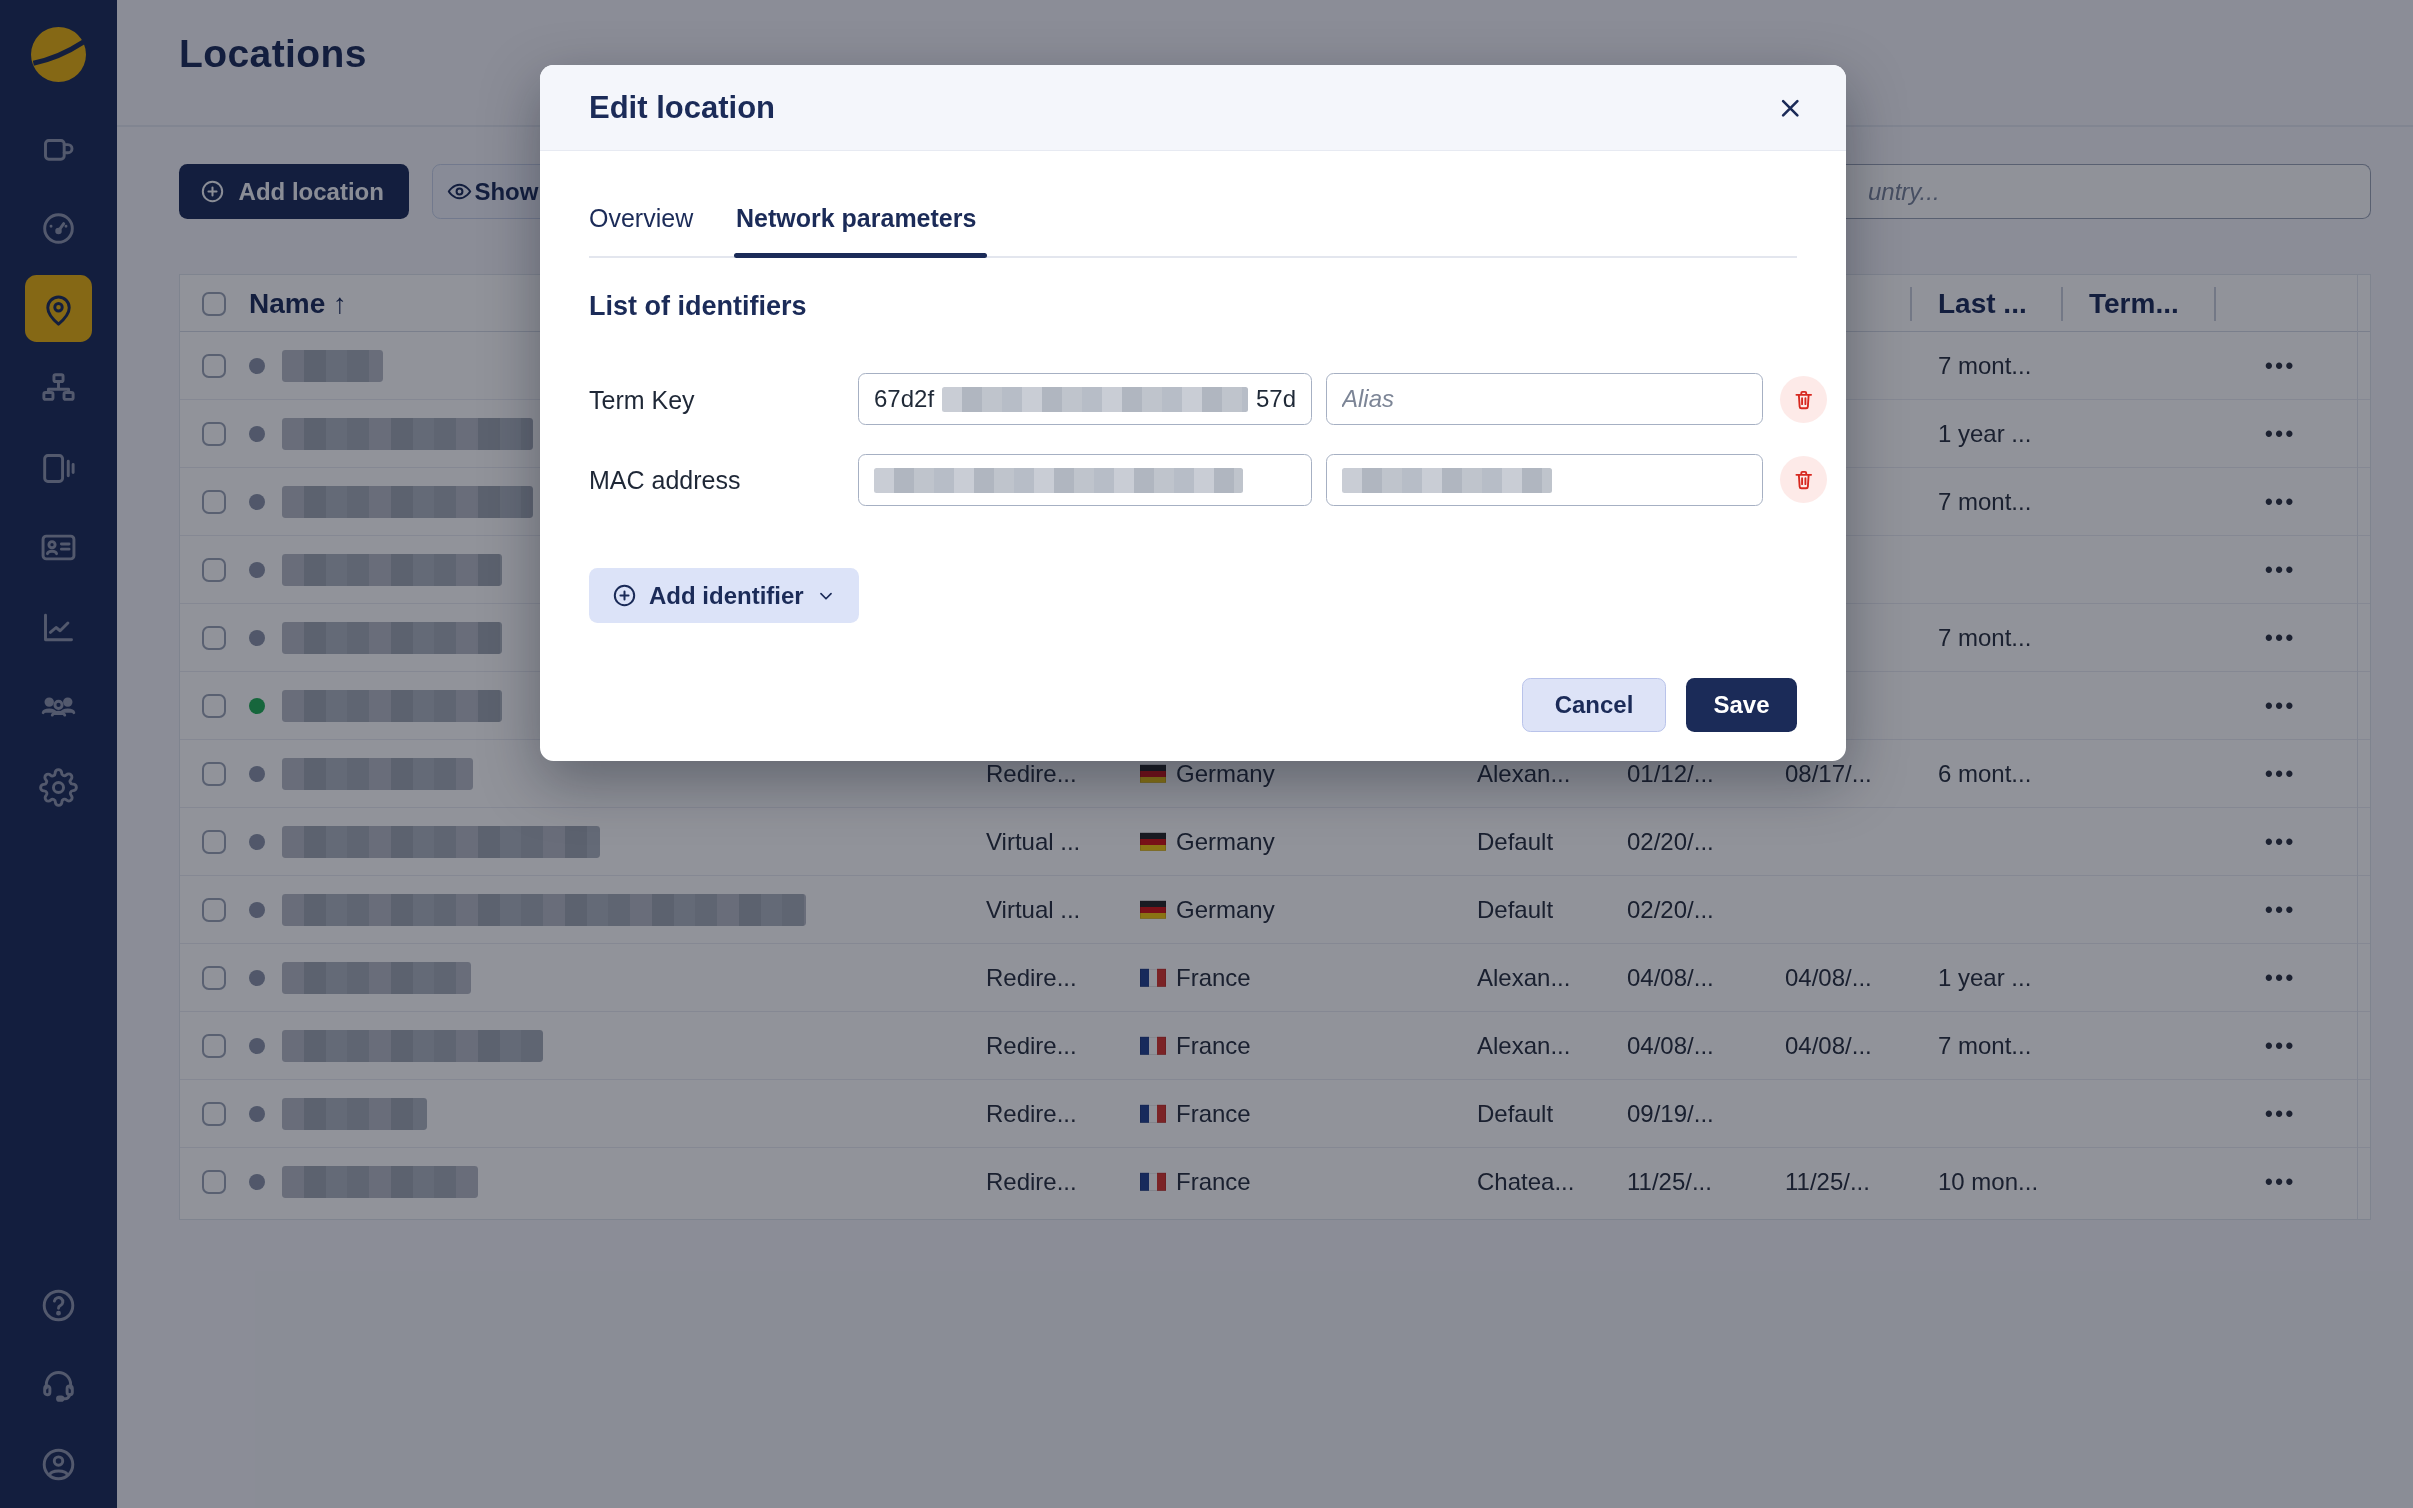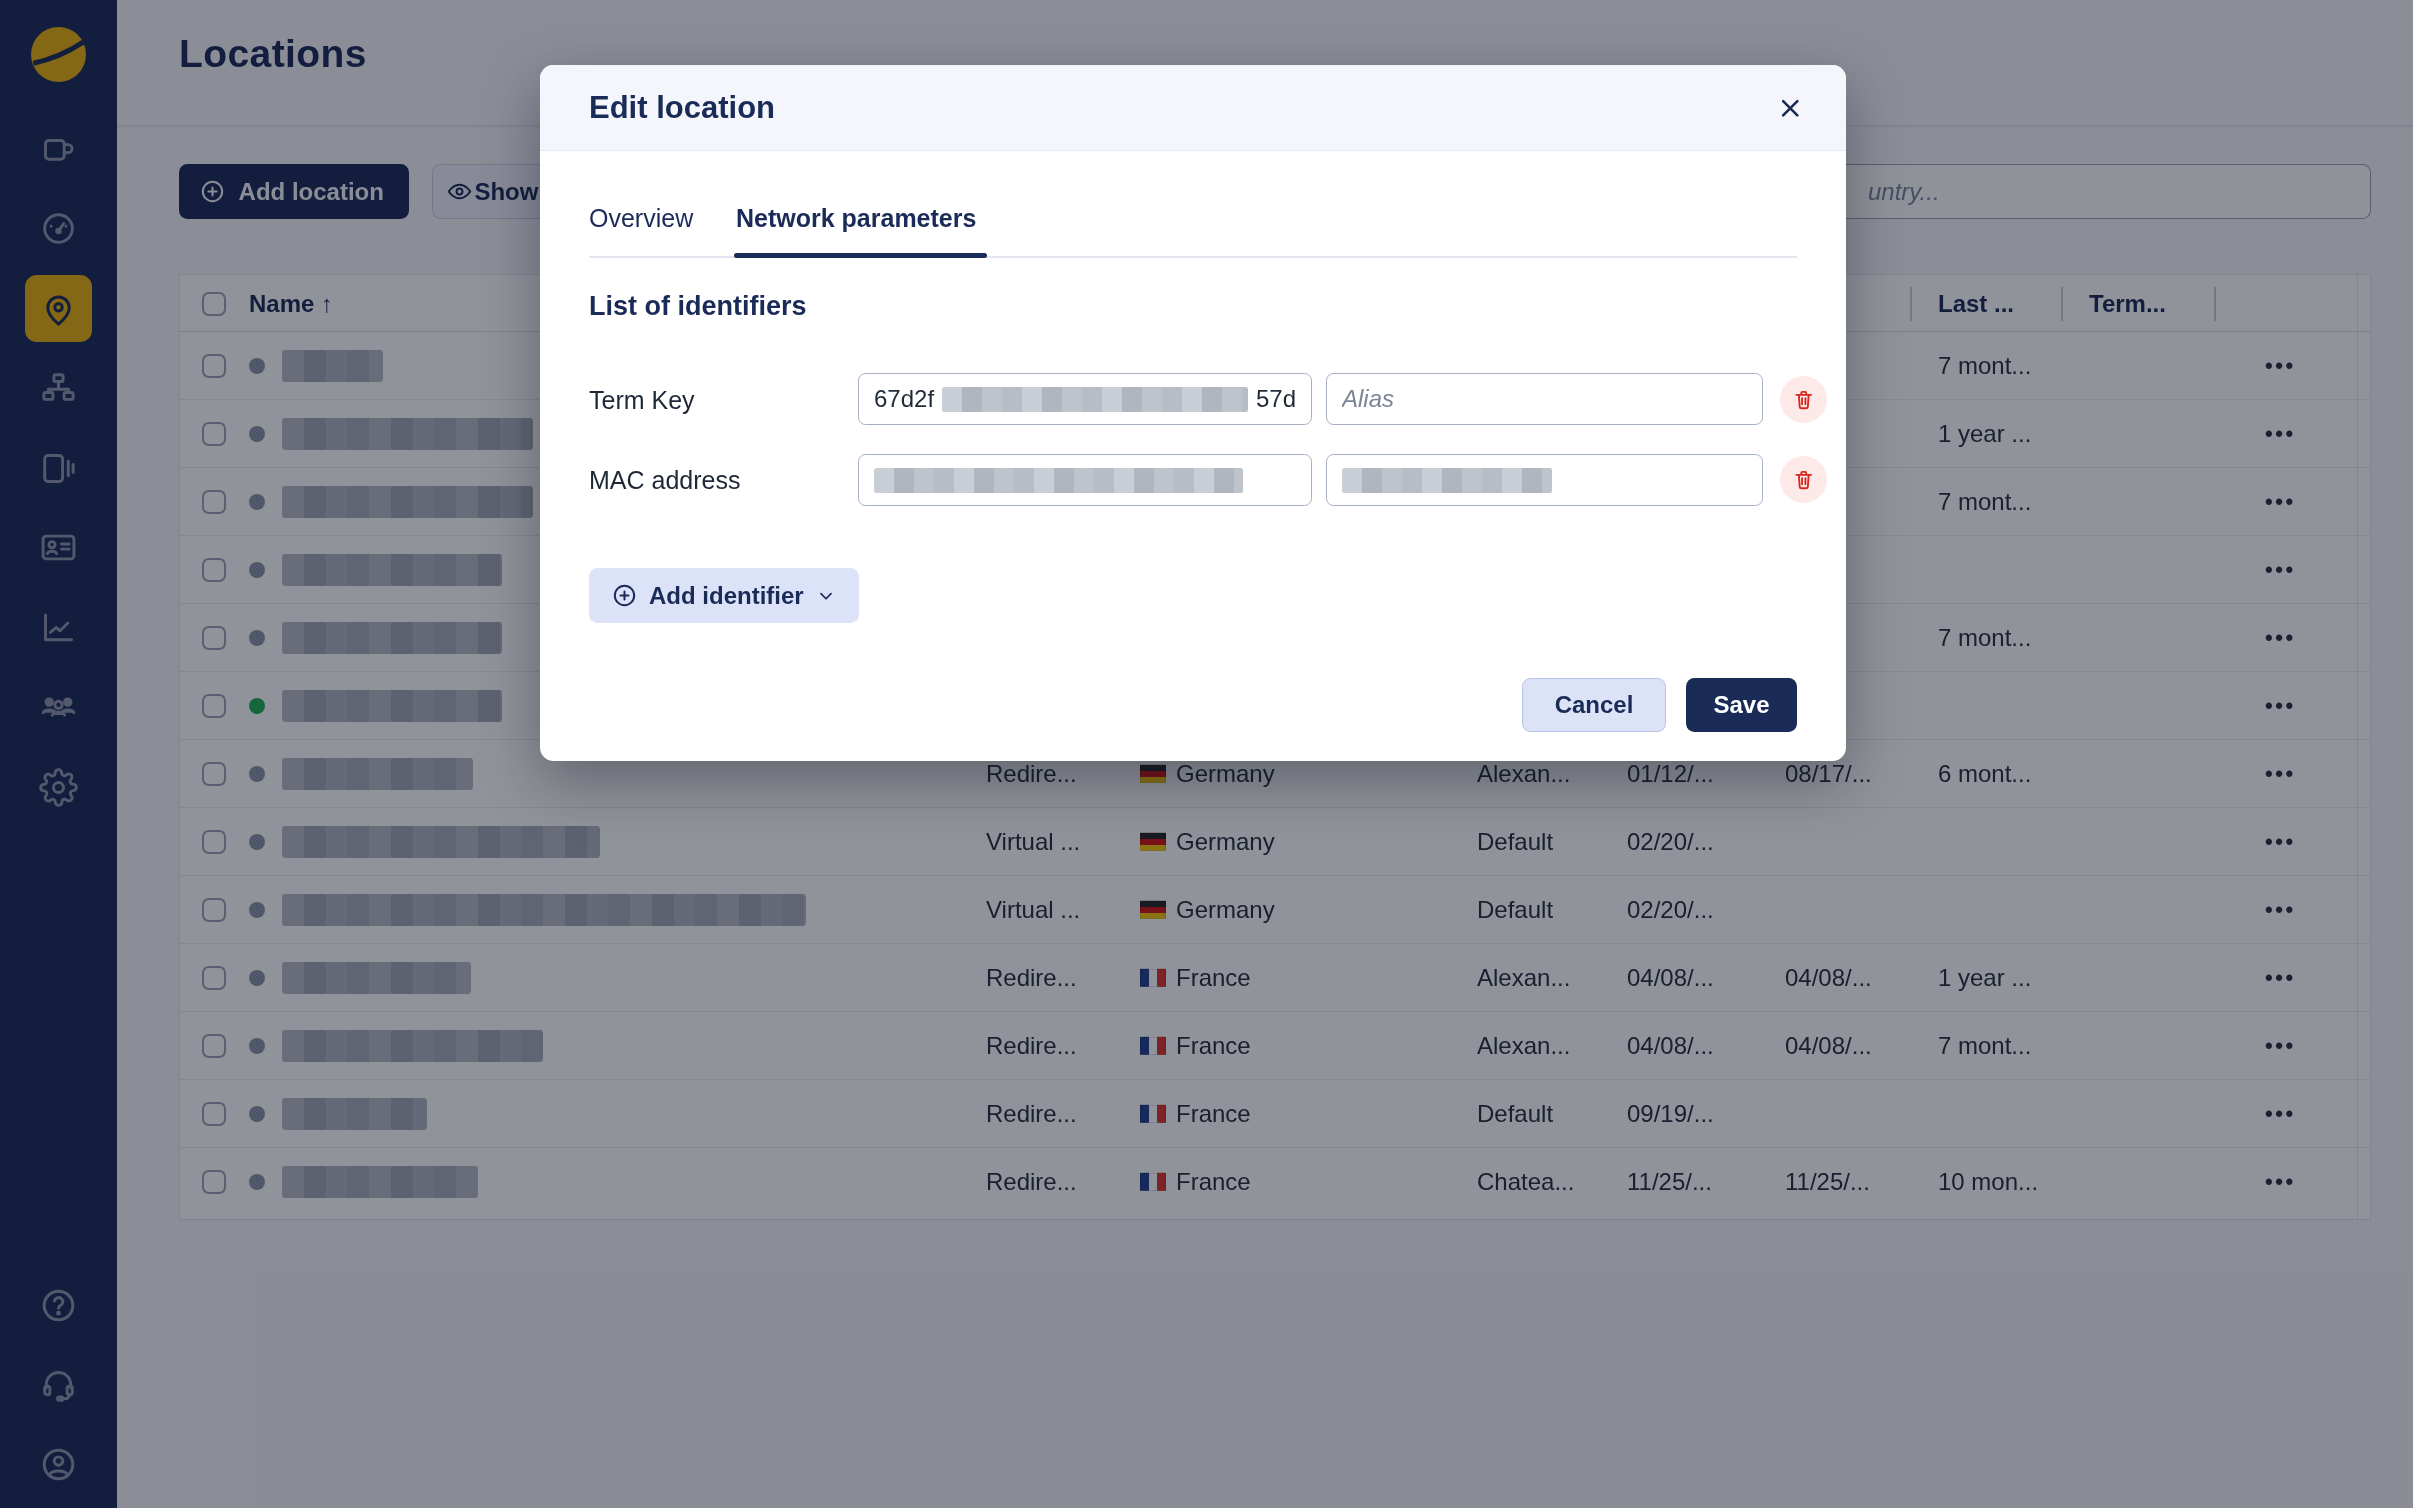--- a/index.html
+++ b/index.html
@@ -36,21 +36,21 @@
     border:1.7px solid #99a2b5; border-left:none; border-radius:0 8.4px 8.4px 0;
     background:#fdfdfe; font-family:inherit; font-size:24px; font-style:italic; color:#6e7890;
     padding:0 17px 0 25px; }
   .search-input::placeholder { color:#78839a; font-style:italic; }
 
   
   .table { position:absolute; left:62px; top:274px; width:2192px; height:946px;
     background:#ffffff; border:1.7px solid #dfe3ec; }
   .thead { position:relative; height:57px; border-bottom:1.7px solid #d6dbe6; }
   .th { position:absolute; top:0; height:57px; display:flex; align-items:center;
-    font-size:24px; font-weight:700; color:#1b2b58; }
+    font-size:28px; font-weight:700; color:#1b2b58; }
   .col-div { position:absolute; top:11.7px; width:1.7px; height:34px; background:#c9cedb; }
   .v-scroll-div { position:absolute; top:0; bottom:0; width:1.7px; background:#e2e5ee; }
 
   .row { position:relative; height:68px; border-bottom:1.7px solid #e9ecf2; cursor:pointer; }
   .row:last-child { border-bottom:none; }
   .cell { position:absolute; top:50%; transform:translateY(-50%);
     font-size:24px; color:#272f3e; white-space:nowrap; }
   .checkbox { position:absolute; left:22px; top:50%; transform:translateY(-50%);
     width:24px; height:24px; border:2.1px solid #9aa3b5; border-radius:6.7px; background:#fff; cursor:pointer; }
   .dot { position:absolute; left:69px; top:50%; transform:translateY(-50%);

